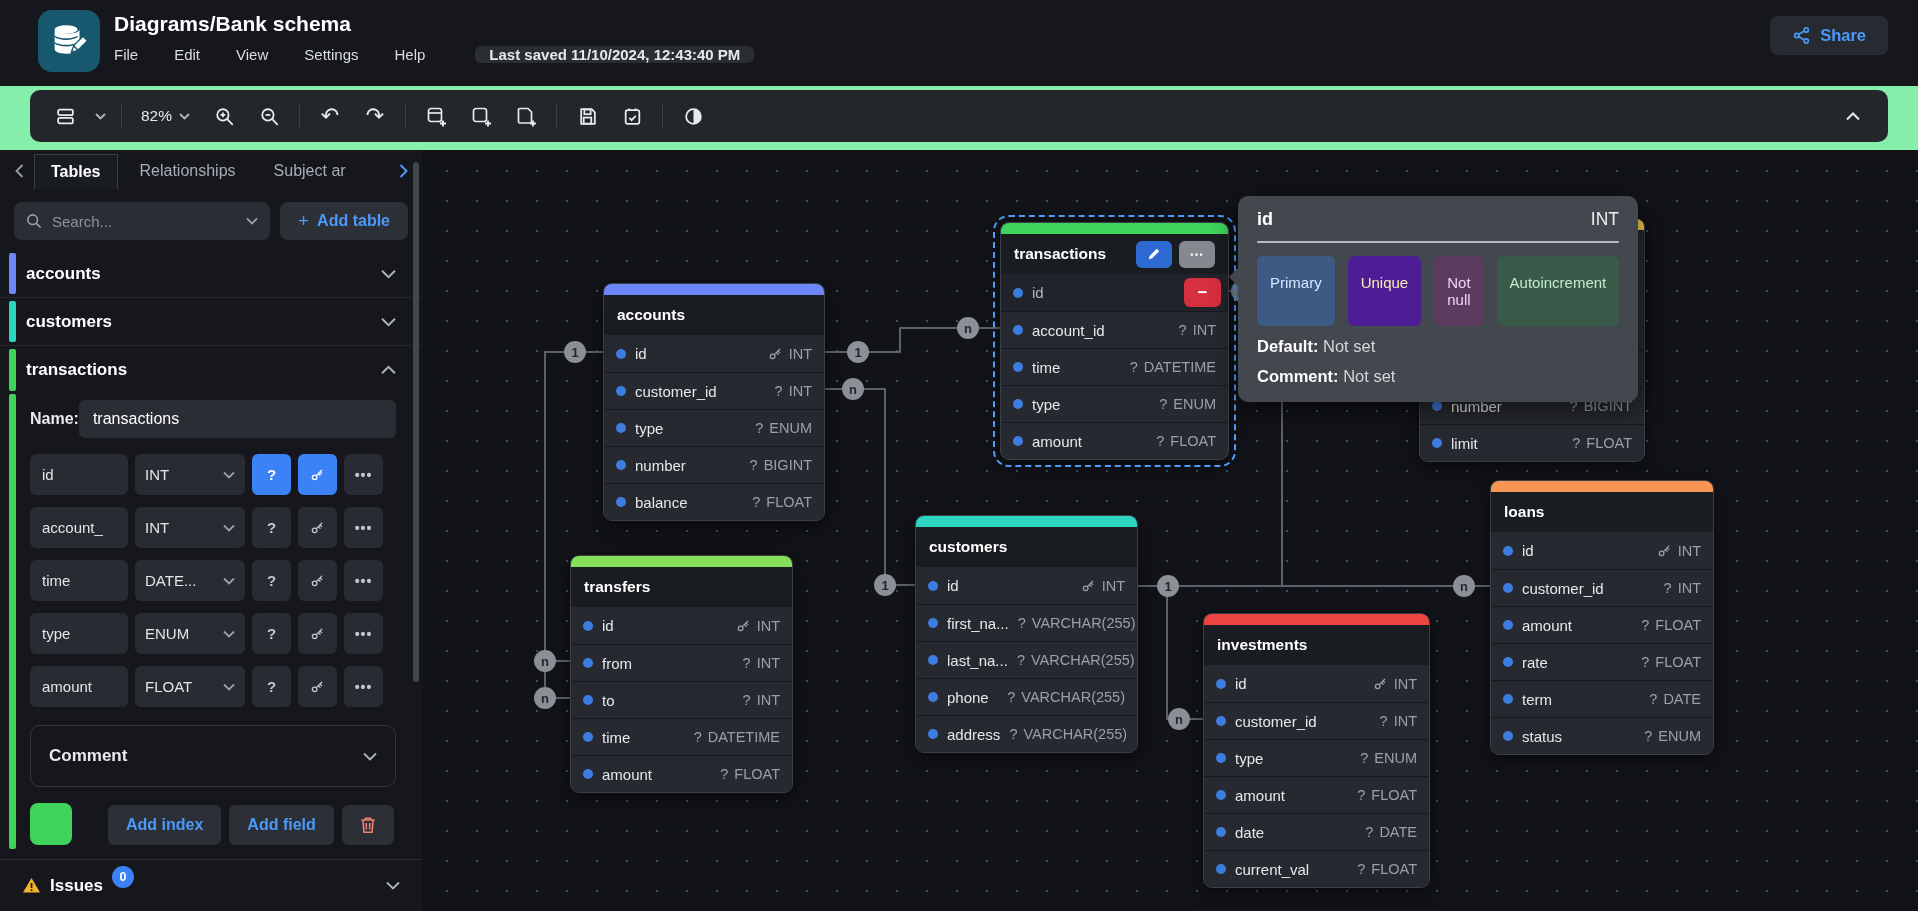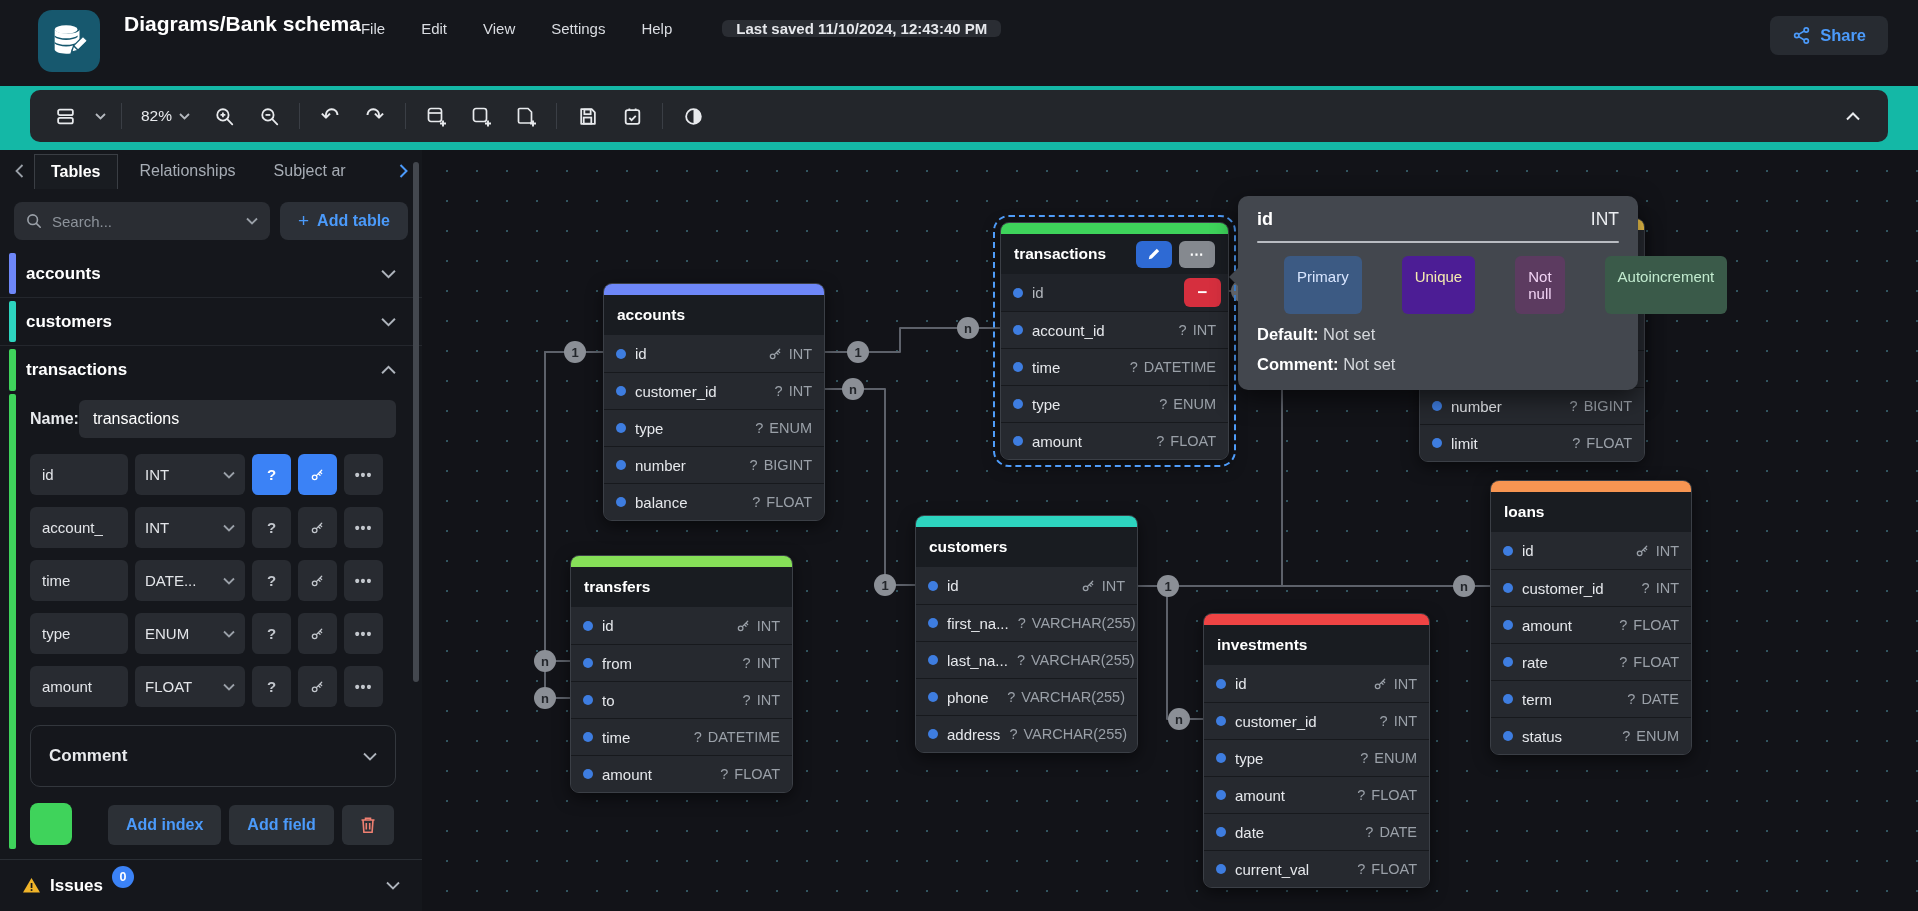--- a/index.html
+++ b/index.html
@@ -2,29 +2,29 @@
 <html><head>
 <meta charset="utf-8">
 <style>
   * { margin:0; padding:0; box-sizing:border-box; }
   html,body { width:1918px; height:911px; overflow:hidden; background:#15171c;
     font-family:"Liberation Sans", sans-serif; color:#e8eaed; }
 
   
   .header { height:86px; display:flex; align-items:flex-start; padding:10px 30px 0 38px; background:#15171c; }
   .logo { width:62px; height:62px; border-radius:14px; background:#17586e; display:flex; align-items:center; justify-content:center; flex:0 0 auto; }
-  .head-text { margin-left:24px; display:flex; }
+  .head-text { margin-left:14px; display:flex; flex-direction:column; }
   .title { font-size:21px; font-weight:700; color:#fff; margin-top:2px; }
   .menu-row { display:flex; align-items:center; gap:36px; margin-top:10px; }
   .menu-item { font-size:15px; color:#dadde2; cursor:default; }
   .last-saved { background:#2a2d33; border-radius:6px; padding:0 14px; font-size:15px; color:#e6e8ec; font-weight:600; margin-left:14px; }
   .share-btn { margin-left:auto; margin-top:6px; background:#272b31; border-radius:8px; padding:10px 22px; display:flex; align-items:center; gap:9px; color:#4b9afa; font-size:16.5px; font-weight:700; }
 
   
-  .toolbar-wrap { height:64px; padding:4px 30px 8px 30px; background:#14b8a6; }
+  .toolbar-wrap { height:64px; padding:4px 30px 8px 30px; background:#86efac; }
   .toolbar { background:#23262b; border-radius:10px; height:52px; display:flex; align-items:center; padding:0 20px; gap:15px; }
   .tb-group { display:flex; align-items:center; gap:15px; }
   .tb-icon { width:30px; height:30px; display:flex; align-items:center; justify-content:center; color:#e8eaed; }
   .tb-divider { width:1px; height:26px; background:#3a3e45; }
   .zoom-level { display:flex; align-items:center; gap:7px; font-size:15.5px; color:#e8eaed; padding:0 4px; }
   .caret { display:inline-flex; }
   .tb-right { margin-left:auto; }
   .uni { font-size:22px; line-height:1; }
 
   
@@ -106,21 +106,21 @@
 
   
   .tooltip { position:absolute; z-index:50; left:816px; top:46px; width:400px; background:#43474e; border-radius:10px;
     box-shadow:0 8px 24px rgba(0,0,0,.55); padding:13px 19px 16px 19px; }
   .tt-arrow { position:absolute; left:-9px; top:72px; width:0; height:0; border-top:9px solid transparent; border-bottom:9px solid transparent; border-right:9px solid #43474e; }
   .tt-head { display:flex; justify-content:space-between; align-items:center; }
   .tt-field { font-size:18px; font-weight:700; color:#fff; }
   .tt-type { font-size:17.5px; color:#eceef1; }
   .tt-divider { height:2px; background:#b9bcc2; border-radius:1px; margin:11px 0 13px 0; }
   .tt-badges { display:flex; gap:13px; }
-  .tt-badge { border-radius:6px; padding:12px 13px; font-size:15px;margin-left:27px; }
+  .tt-badge { border-radius:6px; padding:18px 13px; font-size:15px; }
   .tt-line { margin-top:11px; font-size:16.5px; color:#d4d7db; }
   .tt-line b { color:#fff; }
 </style>
 </head>
 <body>
 
 <div class="header">
   <div class="logo">
     <svg width="42" height="42" viewBox="0 0 44 44">
       <ellipse cx="19" cy="10" rx="12" ry="4.4" fill="#fff"></ellipse>
@@ -716,21 +716,21 @@
           </div>
           <div class="trow">
             <span class="fdot"></span>
             <span class="fname">current_val</span>
             <span class="ftype">
               <span>?</span>
               <span>FLOAT</span>
             </span>
           </div>
         </div>
-        <div class="tbl" style="left: 1068px; top: 330px; width: 202px;">
+        <div class="tbl" style="left: 1068px; top: 330px; width: 224px;">
           <div class="tbl-strip" style="background: rgb(247, 149, 82);"></div>
           <div class="tbl-title">
             <span class="tbl-name">loans</span>
           </div>
           <div class="trow" style="border-top: none;">
             <span class="fdot"></span>
             <span class="fname">id</span>
             <span class="ftype">
               <svg width="15" height="15" viewBox="0 0 20 20" fill="none" stroke="currentColor" stroke-width="1.7">
                 <circle cx="6.2" cy="13.8" r="3.1"></circle>

